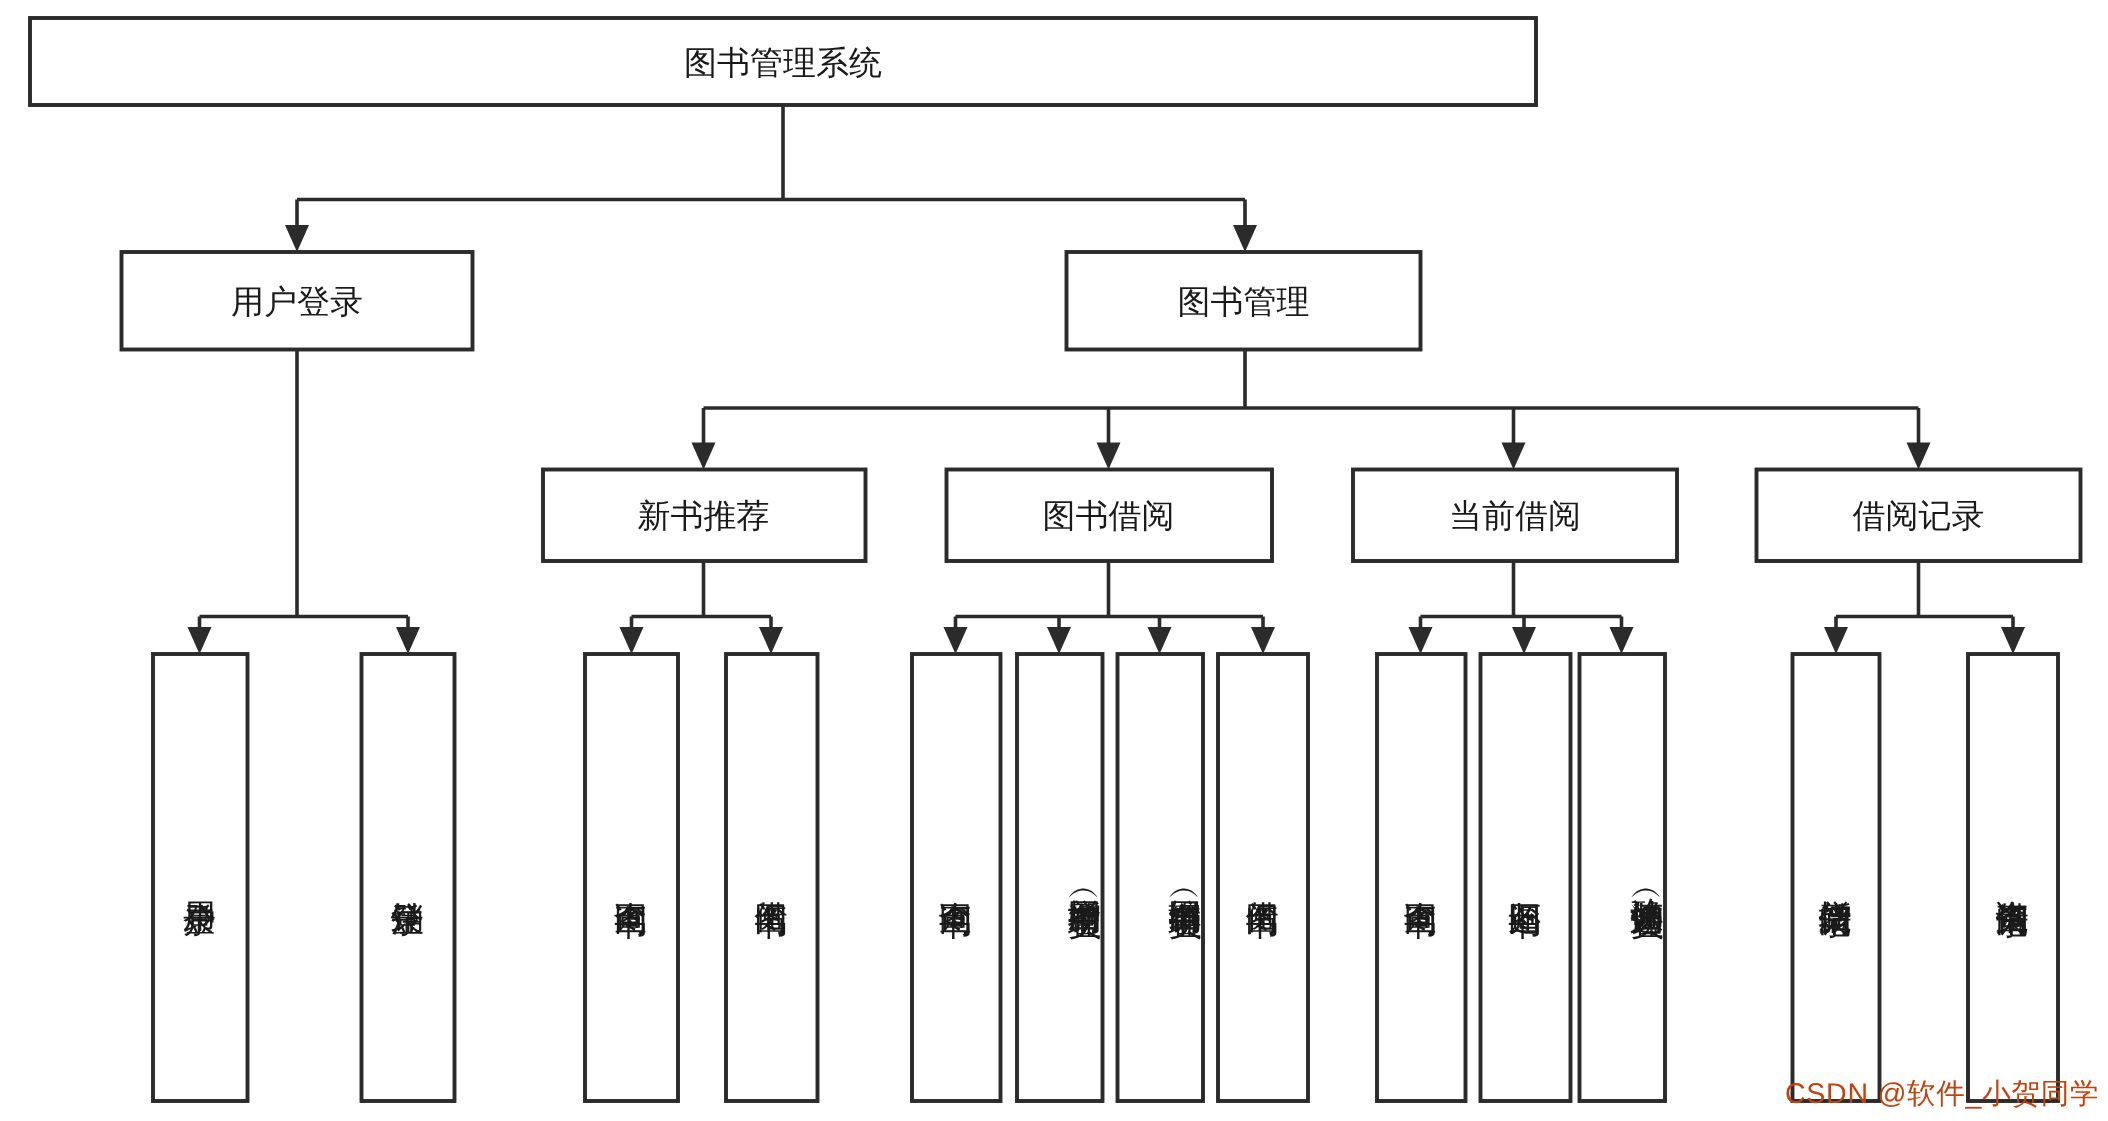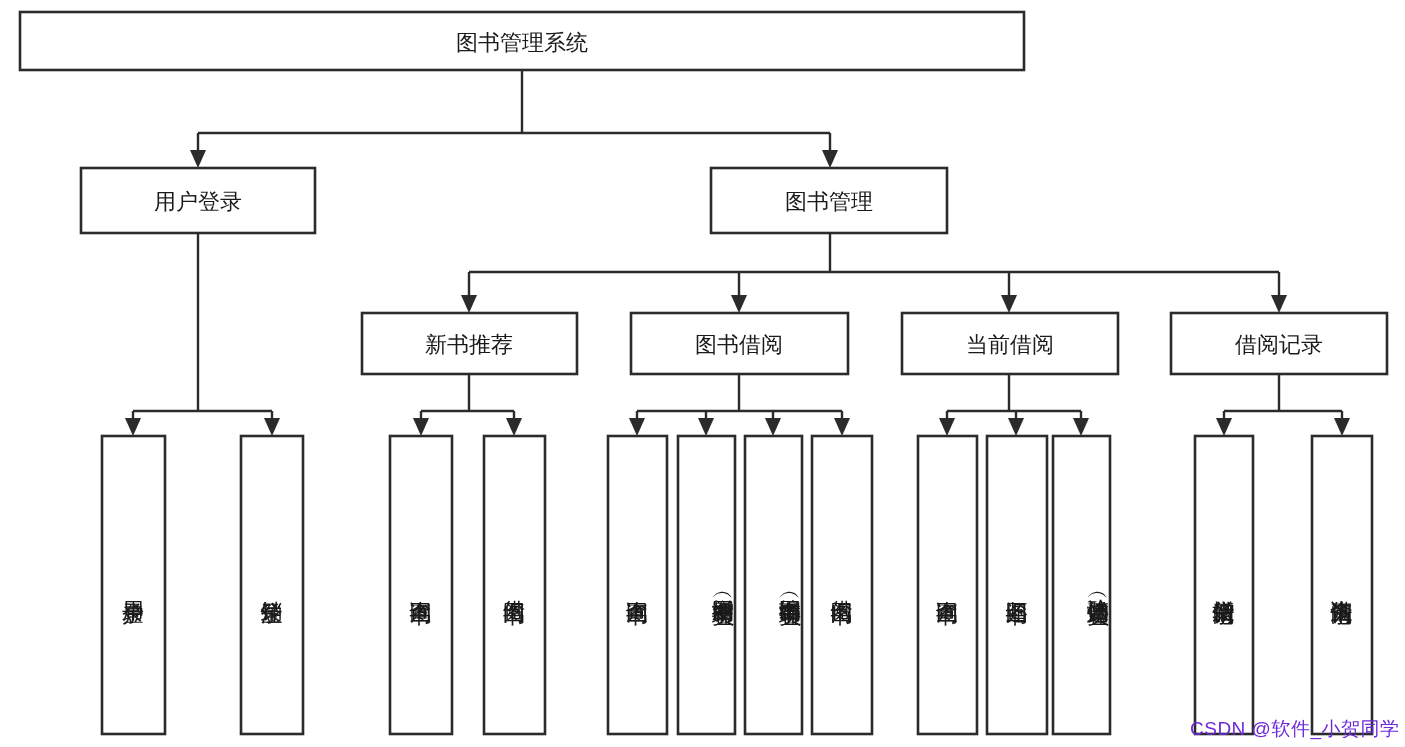--- a/index.html
+++ b/index.html
@@ -61,21 +61,21 @@
     text-orientation: upright;
     letter-spacing: 1px;
     line-height: 1.05;
     pointer-events: none;
     box-sizing: border-box;
   }
   .watermark {
     position: absolute;
     font-family: "Liberation Sans", "DejaVu Sans", sans-serif;
     font-size: 19px;
-    color: #6d28d9;
+    color: #c2410c;
     white-space: nowrap;
     letter-spacing: 0.5px;
   }
 </style>
 </head>
 <body>
 
 <div id="diagram-root">
 
   <svg class="diagram-svg" viewBox="0 0 1405 747">

